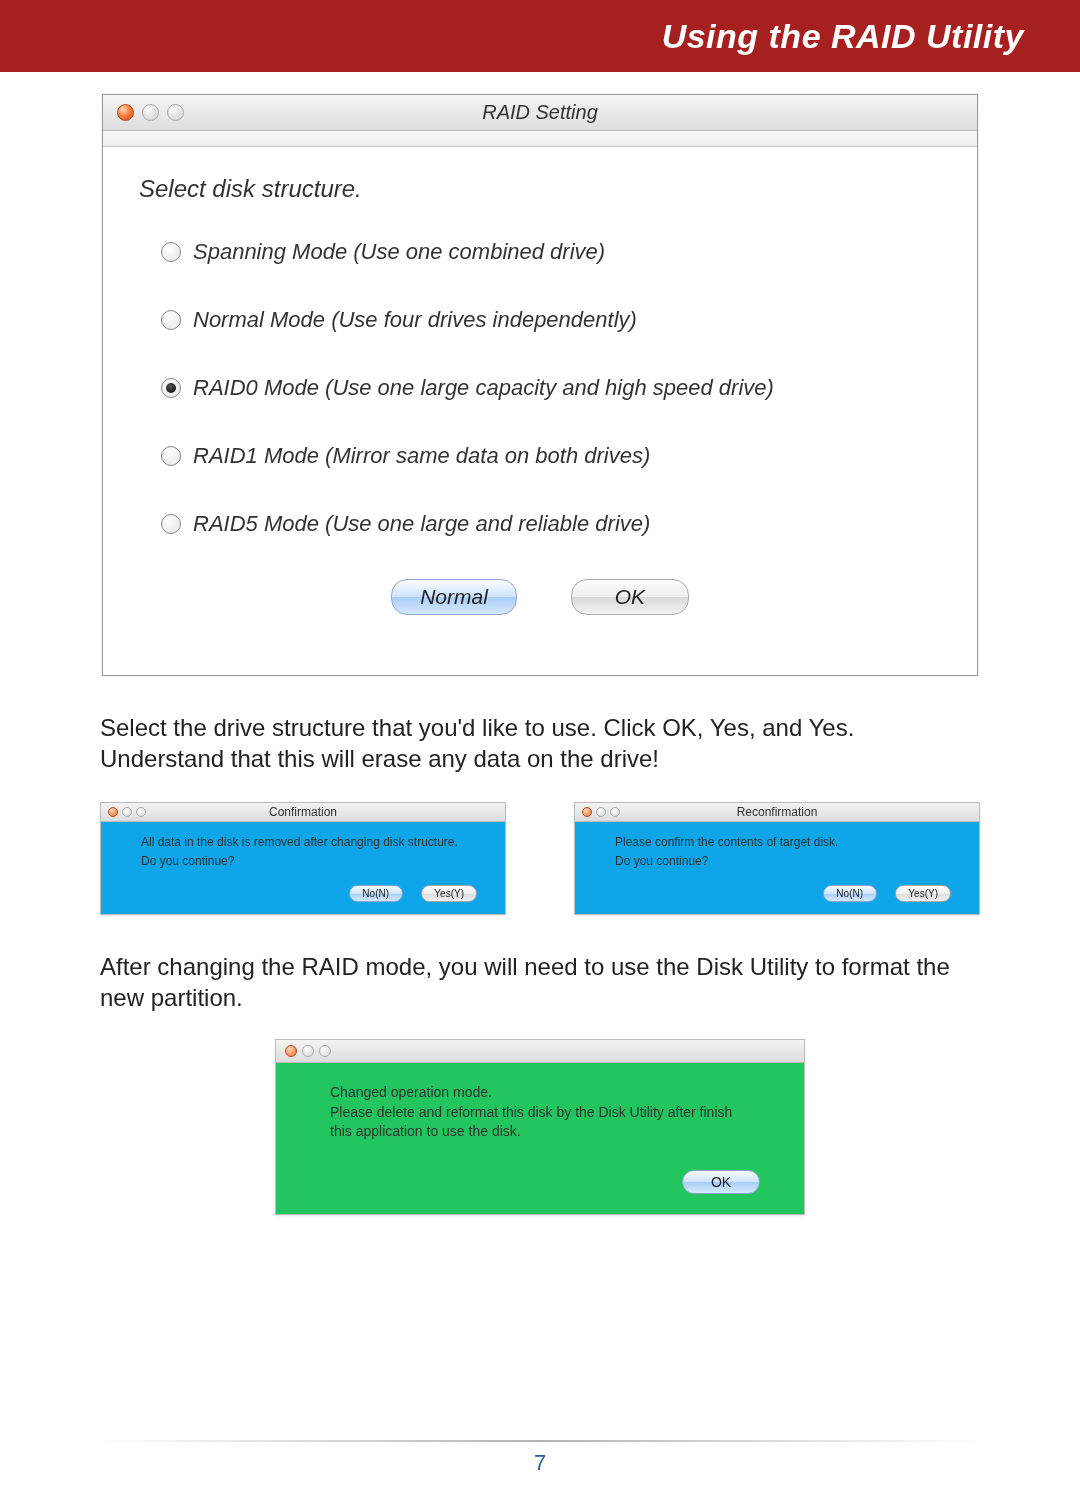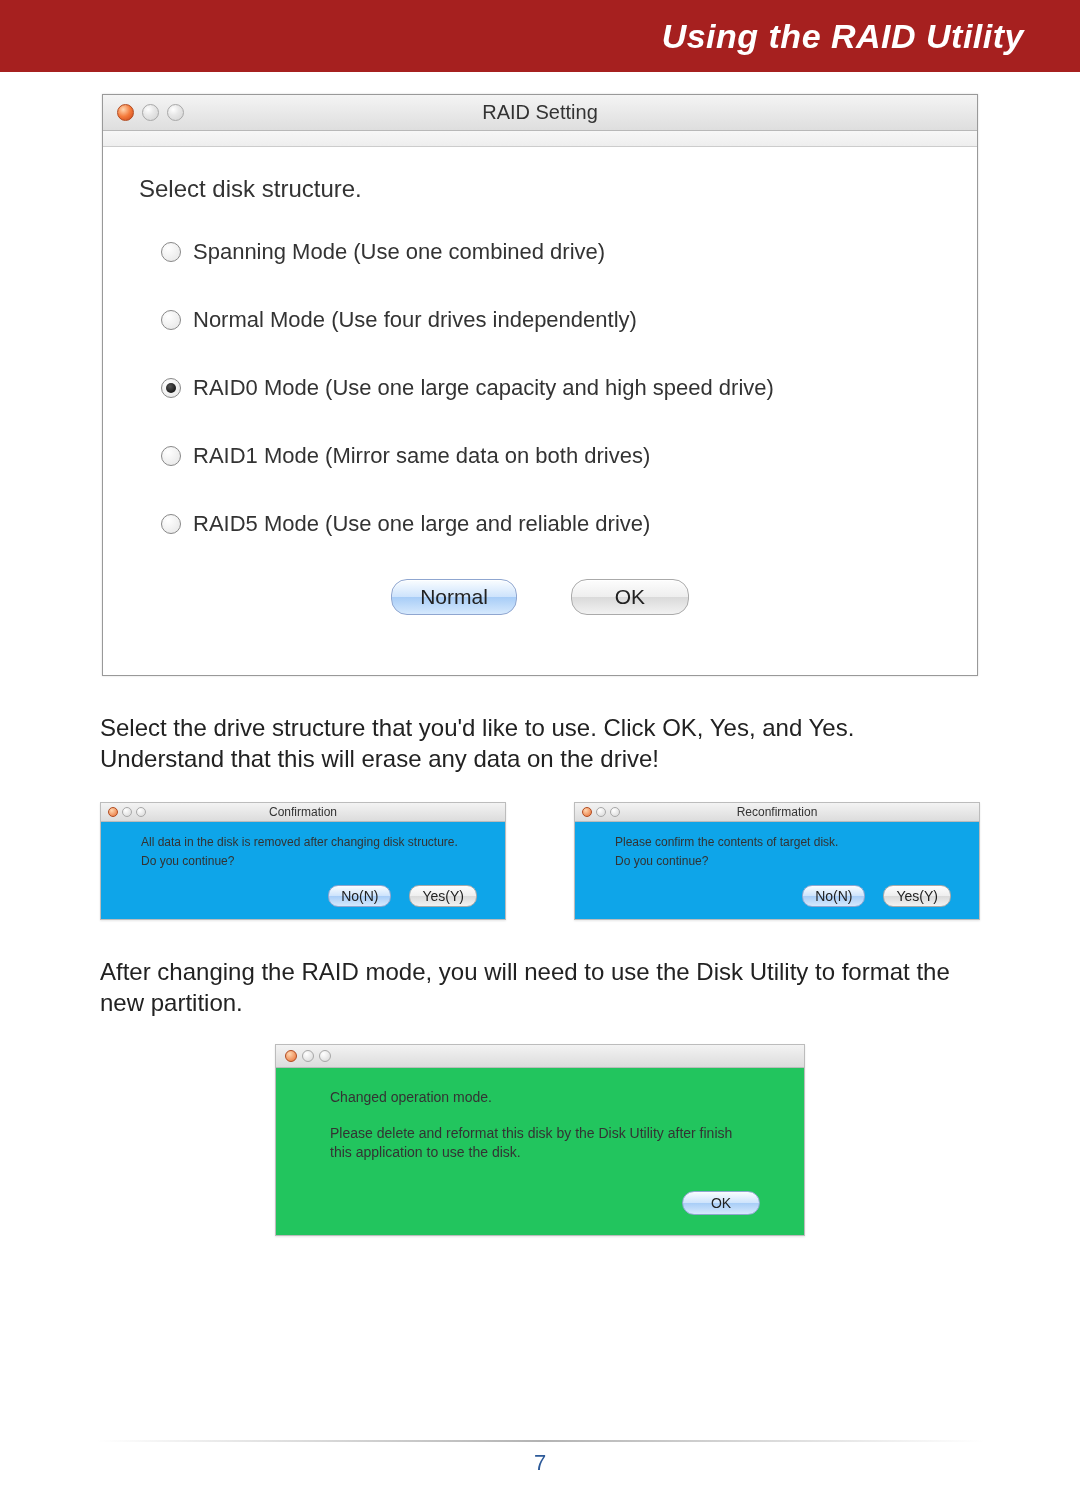--- a/index.html
+++ b/index.html
@@ -27,20 +27,21 @@
     font-weight: bold;
     font-size: 34px;
     letter-spacing: 0.5px;
   }
   
   .main-window {
     margin: 22px 102px 0 102px;
     border: 1px solid #999;
     background: #fff;
     box-shadow: 0 0 2px rgba(0,0,0,0.15);
+    font-style: italic;
   }
   .titlebar {
     height: 36px;
     background: linear-gradient(#f4f4f4, #dedede);
     border-bottom: 1px solid #b8b8b8;
     display: flex;
     align-items: center;
     position: relative;
   }
   .traffic-lights {
@@ -187,26 +188,25 @@
   .small-body .q { margin-top: 2px; }
   .small-btn-row {
     display: flex;
     justify-content: flex-end;
     gap: 18px;
     padding: 4px 28px 12px 0;
   }
   .small-btn {
     min-width: 54px;
     padding: 2px 12px;
-    font-size: 14px;
+    font-size: 10px;
     color: #222;
     border: 1px solid #8fa6d0;
     border-radius: 10px;
     background: linear-gradient(#fafdff, #cde3fc 50%, #a8cdf7 51%, #d6e9fd);
-    text-align: center;
   }
   .small-btn.gray {
     border-color: #aaa;
     background: linear-gradient(#fdfdfd, #eeeeee 50%, #dadada 51%, #f2f2f2);
   }
   
   .final-wrap {
     display: flex;
     justify-content: center;
     margin-top: 26px;
@@ -238,21 +238,21 @@
   .final-tl.close {
     background: radial-gradient(circle at 35% 30%, #ffd6b0, #e87035);
     border-color: #b24a1f;
   }
   .final-body {
     padding: 20px 54px 10px 54px;
     font-size: 14px;
     color: #333;
     line-height: 1.4;
   }
-  .final-body p + p { margin-top: 16px; }
+  .final-body p + p { }
   .final-btn-row {
     display: flex;
     justify-content: flex-end;
     padding: 18px 44px 20px 0;
   }
   .final-btn {
     min-width: 78px;
     padding: 3px 26px;
     font-size: 14px;
     color: #222;

